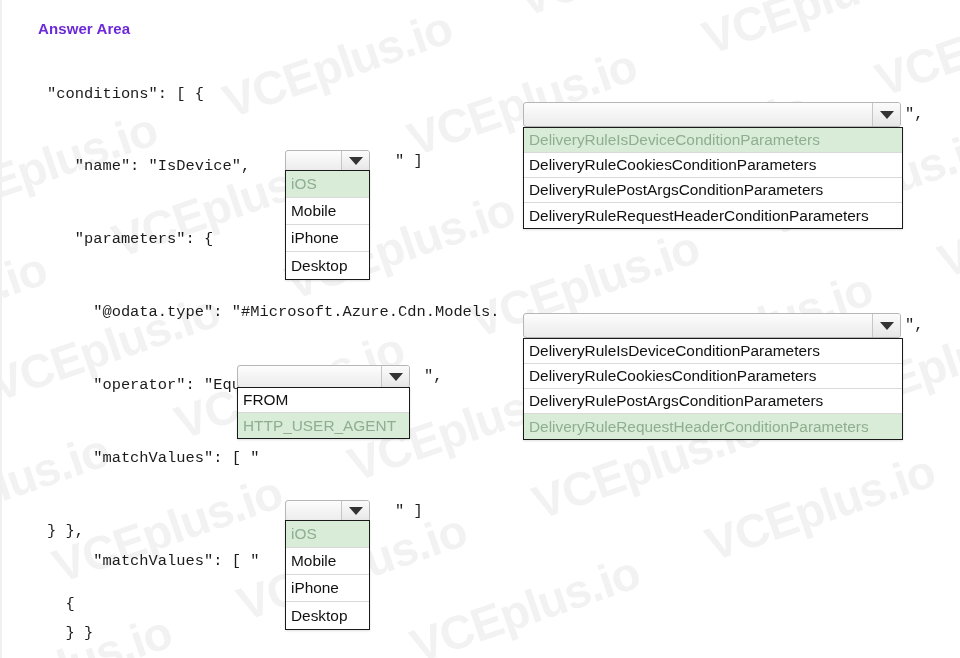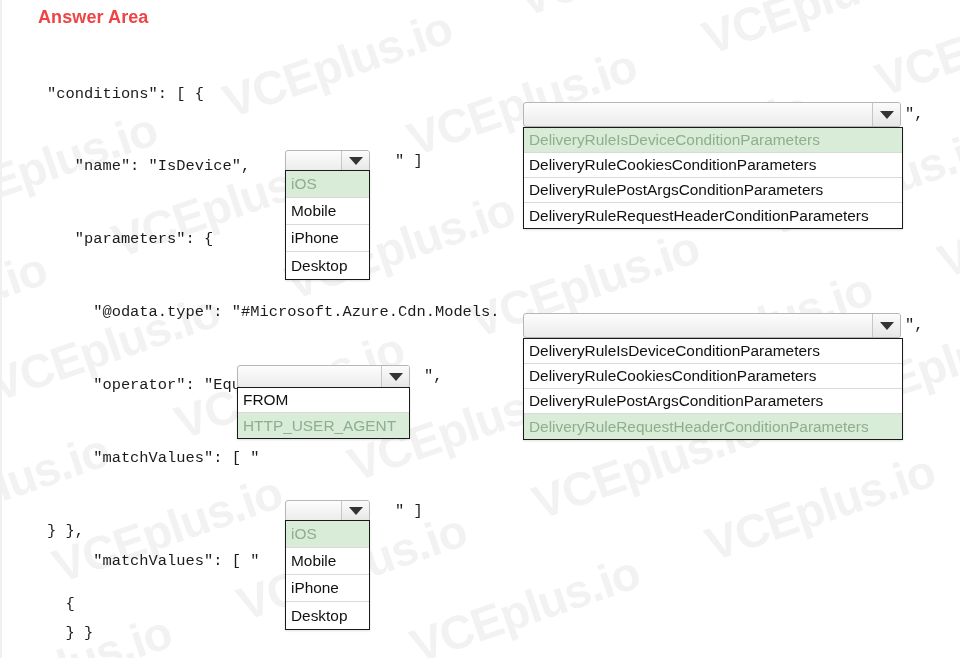--- a/index.html
+++ b/index.html
@@ -48,24 +48,24 @@
   #content {
     position: relative;
     z-index: 2;
     width: 100%;
     height: 100%;
   }
 
   .title {
     position: absolute;
     left: 36px;
-    top: 7px;
-    font-size: 18px;
+    top: 20px;
+    font-size: 15px;
     font-weight: bold;
-    color: #ef4444;
+    color: #6d28d9;
     letter-spacing: 0.1px;
   }
 
   
   .code {
     position: absolute;
     left: 45px;
     top: 33px;
     font-family: "Liberation Mono", "DejaVu Sans Mono", monospace;
     font-size: 15.4px;

